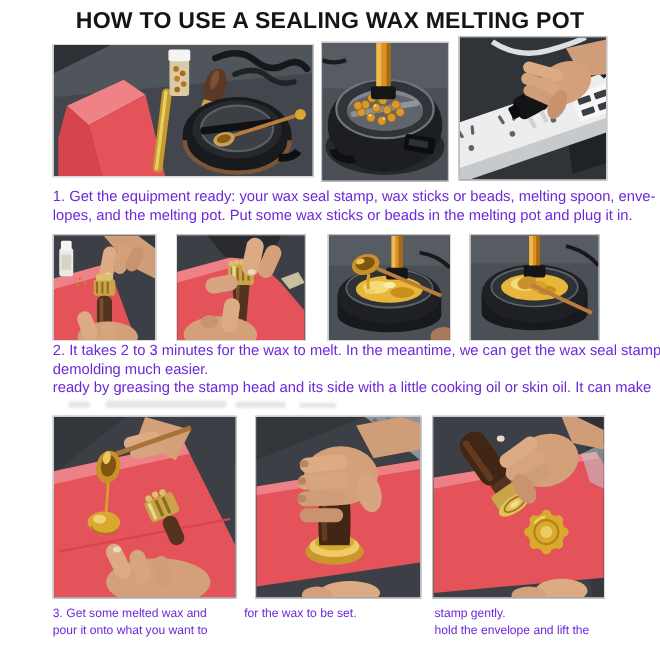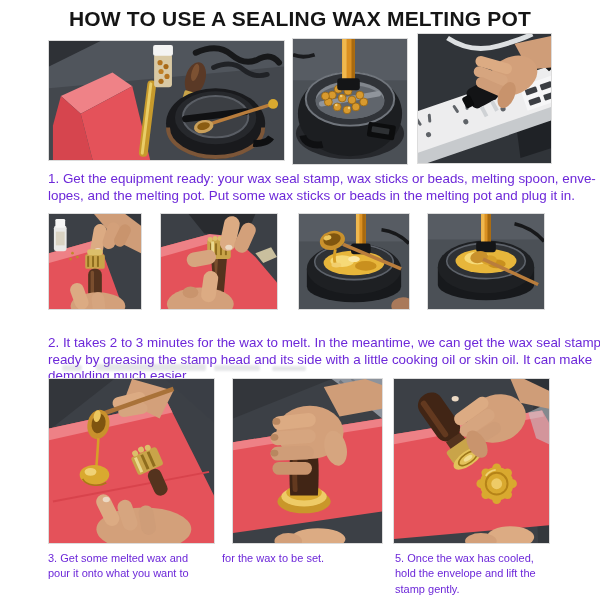--- a/index.html
+++ b/index.html
@@ -301,24 +301,24 @@
         <rect x="60.5" y="0" width="3.5" height="36" fill="#a86a10"></rect>
         <rect x="49" y="28" width="20" height="11" rx="2.5" fill="#141517"></rect>
       </g>
       <g>
         <ellipse cx="52" cy="44" rx="9" ry="6" fill="#c9912c" transform="rotate(-12 52 44)"></ellipse>
         <line x1="56" y1="46" x2="112" y2="72" stroke="#b97d3c" stroke-width="3.6"></line>
       </g>
     </svg>
   </figure>
 
-  <div class="para big" style="left:48px;top:335px;width:525px">
+  <div class="para big" style="left:48px;top:311px;width:525px">
     <div class="line">2. It takes 2 to 3 minutes for the wax to melt. In the meantime, we can get the wax seal stamp</div>
+    <div class="line">demolding much easier.</div>
     <div class="line">ready by greasing the stamp head and its side with a little cooking oil or skin oil. It can make</div>
-    <div class="line">demolding much easier.</div>
   </div>
 
   <div class="smudge" style="left:62px;top:365px;width:20px;height:6px"></div>
   <div class="smudge" style="left:96px;top:364px;width:110px;height:7px"></div>
   <div class="smudge" style="left:214px;top:365px;width:46px;height:6px"></div>
   <div class="smudge" style="left:272px;top:366px;width:34px;height:5px"></div>
 
   <figure class="photo" style="left:48px;top:378px;width:167px;height:166px">
     <svg viewBox="0 0 167 166" preserveAspectRatio="none">
       <rect width="167" height="166" fill="#3c4046"></rect>
@@ -455,18 +455,17 @@
   </figure>
 
   <div class="para col" style="left:48px;top:551px;width:172px">
     <div class="line">3. Get some melted wax and</div>
     <div class="line">pour it onto what you want to</div>
   </div>
   <div class="para col" style="left:222px;top:551px;width:180px">
     <div class="line">for the wax to be set.</div>
   </div>
   <div class="para col" style="left:395px;top:551px;width:170px">
-    <div class="line">5. Once the wax has cooled,</div>
+    <div class="line">stamp gently.</div>
     <div class="line">hold the envelope and lift the</div>
-    <div class="line">stamp gently.</div>
   </div>
 
 </div>
 
 </body></html>

